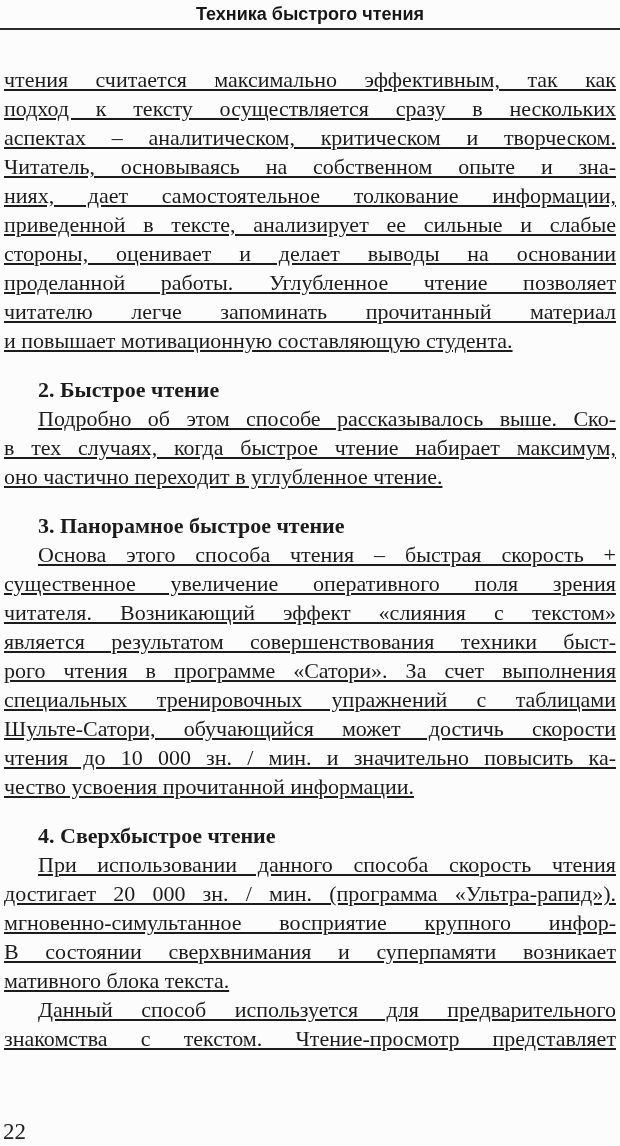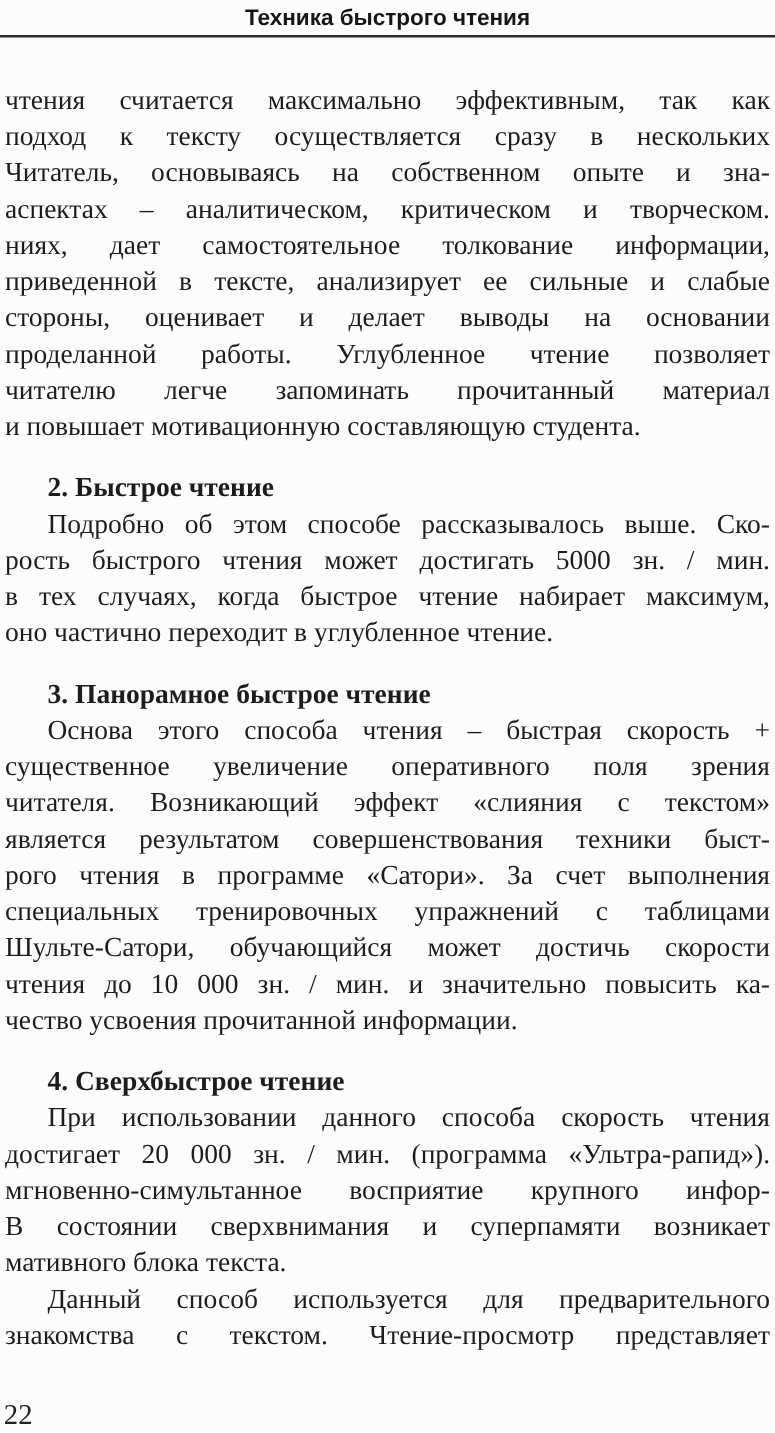--- a/index.html
+++ b/index.html
@@ -36,20 +36,21 @@
     line-height: 29px;
   }
   .paragraph {
     margin: 0;
   }
   .line {
     text-align: justify;
     text-align-last: justify;
     overflow: hidden;
     white-space: nowrap;
+    text-decoration: underline;
   }
   .line.endline {
     text-align-last: left;
     white-space: normal;
   }
   .line.indent {
     text-indent: 34px;
   }
   .heading {
     font-weight: bold;
@@ -74,33 +75,32 @@
 <div class="page">
   <div class="page-header">
     <span>Техника быстрого чтения</span>
     <div class="header-rule"></div>
   </div>
 
   <div class="page-body">
       <div class="paragraph">
         <div class="line">чтения считается максимально эффективным, так как</div>
         <div class="line">подход к тексту осуществляется сразу в нескольких</div>
+        <div class="line">аспектах – аналитическом, критическом и творческом.</div>
         <div class="line">Читатель, основываясь на собственном опыте и зна-</div>
-        <div class="line">аспектах – аналитическом, критическом и творческом.</div>
         <div class="line">ниях, дает самостоятельное толкование информации,</div>
         <div class="line">приведенной в тексте, анализирует ее сильные и слабые</div>
         <div class="line">стороны, оценивает и делает выводы на основании</div>
         <div class="line">проделанной работы. Углубленное чтение позволяет</div>
         <div class="line">читателю легче запоминать прочитанный материал</div>
         <div class="line endline">и повышает мотивационную составляющую студента.</div>
       </div>
       <div class="heading">2. Быстрое чтение</div>
       <div class="paragraph">
         <div class="line indent">Подробно об этом способе рассказывалось выше. Ско-</div>
-        <div class="line">рость быстрого чтения может достигать 5000 зн. / мин.</div>
         <div class="line">в тех случаях, когда быстрое чтение набирает максимум,</div>
         <div class="line endline">оно частично переходит в углубленное чтение.</div>
       </div>
       <div class="heading">3. Панорамное быстрое чтение</div>
       <div class="paragraph">
         <div class="line indent">Основа этого способа чтения – быстрая скорость +</div>
         <div class="line">существенное увеличение оперативного поля зрения</div>
         <div class="line">читателя. Возникающий эффект «слияния с текстом»</div>
         <div class="line">является результатом совершенствования техники быст-</div>
         <div class="line">рого чтения в программе «Сатори». За счет выполнения</div>

